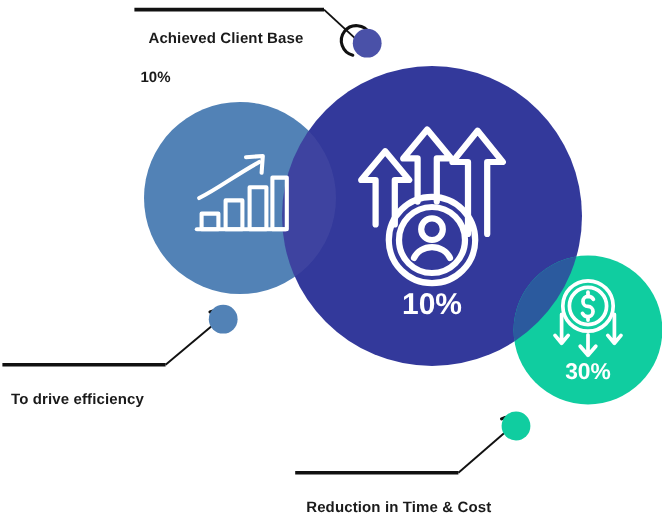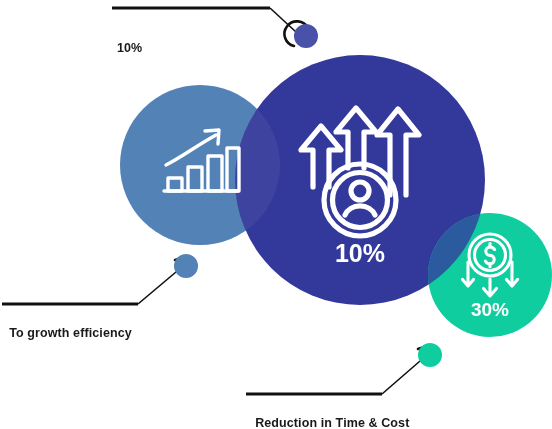--- a/index.html
+++ b/index.html
@@ -131,23 +131,24 @@
 
   <g>
     <path d="M246 394 H382" stroke="#111111" stroke-width="3" fill="none"></path>
     <path d="M382 394 L420 361" stroke="#111111" stroke-width="1.6" fill="none"></path>
     <path d="M418 349 a12.5 12.5 0 0 1 18 11" stroke="#111111" stroke-width="2.6" fill="none" stroke-linecap="round"></path>
     <circle cx="430" cy="355" r="12" fill="#10cda0"></circle>
   </g>
 </svg>
 
 <div class="callout" id="callout-top">
+  <span>Achieved Client Base</span>
   <span class="line2">10%</span>
 </div>
 
 <div class="callout" id="callout-middle">
-  <span>To growth efficiency</span>
+  <span>To drive efficiency</span>
 </div>
 
 <div class="callout" id="callout-bottom">
   <span>Reduction in Time &amp; Cost</span>
   
 </div>
 
 </body></html>

